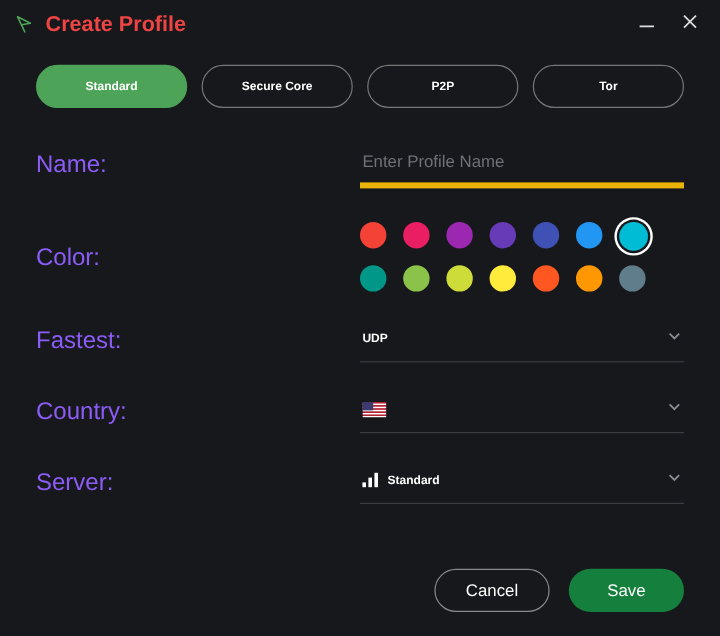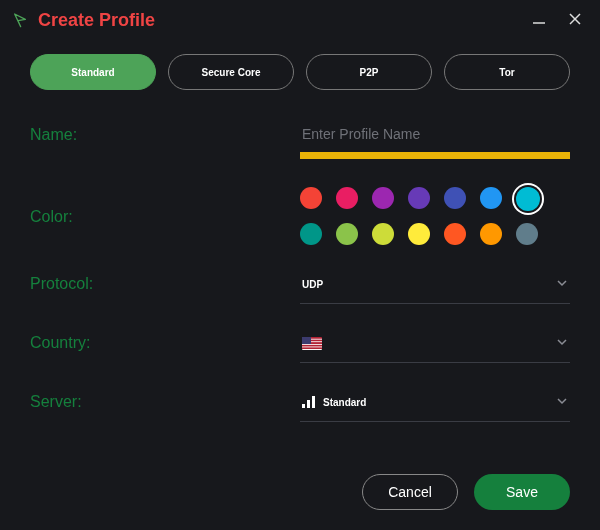--- a/index.html
+++ b/index.html
@@ -32,27 +32,27 @@
     color: #fff;
     font-size: 10px;
     display: flex; align-items: center; justify-content: center;
     white-space: nowrap;
     padding: 0 14px;
     font-weight: bold;
   }
   .tab.active { background: #4da358; border-color: #4da358; }
 
   .form { display: grid; grid-template-columns: 250px 1fr; column-gap: 20px; row-gap: 24px; }
-  .label { font-size: 16px; color: #15803d; padding-top: 6px; }
+  .label { font-size: 20px; color: #8b5cf6; padding-top: 6px; }
 
   .name-input {
     width: 100%;
     background: transparent;
     border: none;
-    border-bottom: 7px solid #eab308;
+    border-bottom: 5px solid #eab308;
     color: #8b5cf6;
     font-size: 14px;
     padding: 6px 2px 10px 2px;
     outline: none;
   }
   .name-input::placeholder { color: #6f7178; }
 
   .color-row { grid-column: 2; }
   .colors {
     display: grid;
@@ -157,21 +157,21 @@
           <div class="swatch" style="background: rgb(0, 150, 136);"></div>
           <div class="swatch" style="background: rgb(139, 195, 74);"></div>
           <div class="swatch" style="background: rgb(205, 220, 57);"></div>
           <div class="swatch" style="background: rgb(255, 235, 59);"></div>
           <div class="swatch" style="background: rgb(255, 87, 34);"></div>
           <div class="swatch" style="background: rgb(255, 152, 0);"></div>
           <div class="swatch" style="background: rgb(96, 125, 139);"></div>
         </div>
     </div>
 
-    <div class="label">Protocol:</div>
+    <div class="label">Fastest:</div>
     <div class="select-row">
       <span class="select-value">UDP</span>
       <span class="chevron">
         <svg width="12" height="12" viewBox="0 0 12 12">
             <path d="M2 4 L6 8 L10 4" fill="none" stroke="#8a8c94" stroke-width="1.5"></path>
           </svg>
       </span>
     </div>
 
     <div class="label">Country:</div>

